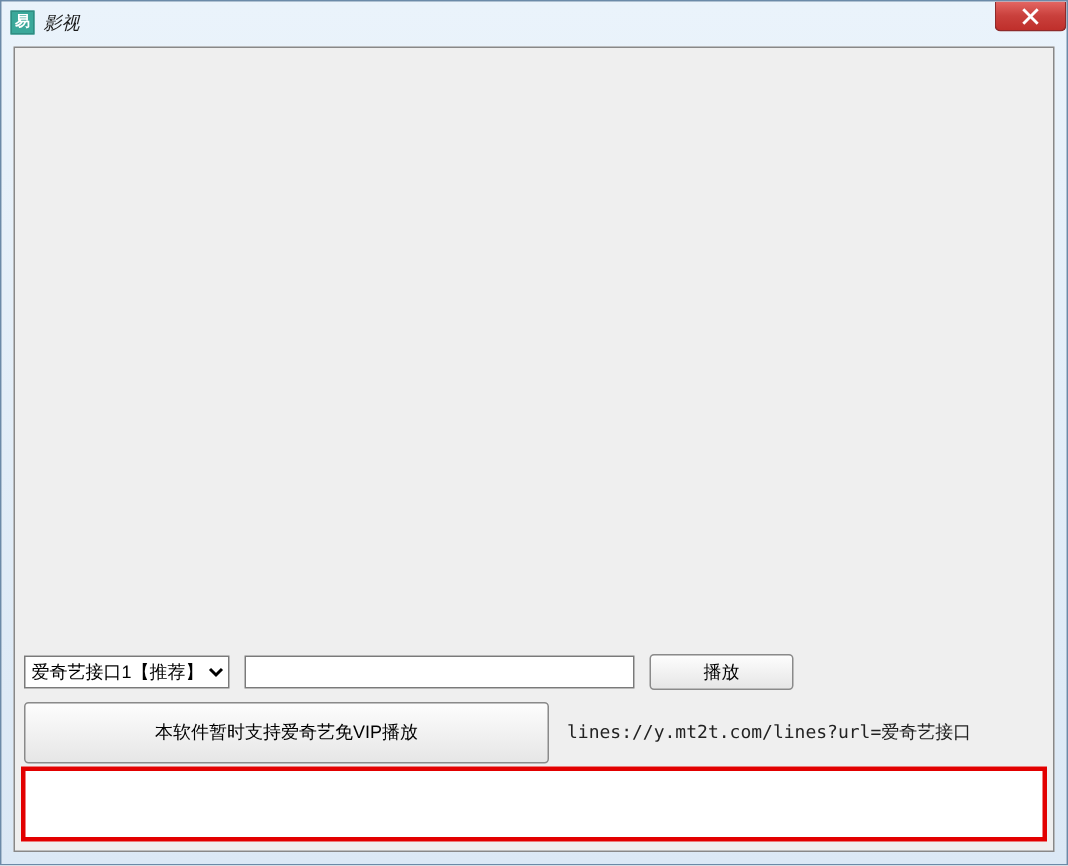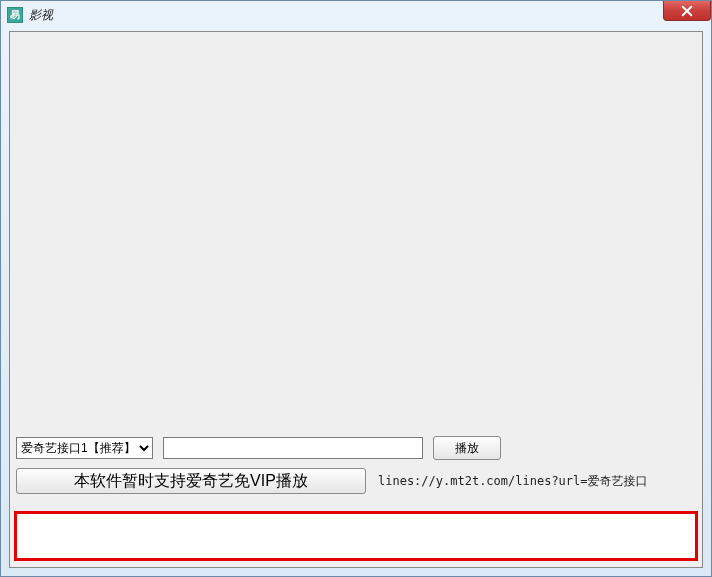--- a/index.html
+++ b/index.html
@@ -60,38 +60,38 @@
     height: 22px; font-size: 12px;
     border: 1px solid #7a7a7a;
     background: #fff;
   }
   .url-input {
     width: 260px; height: 22px;
     border: 1px solid #7a7a7a; background: #fff;
     padding: 0 4px; font-size: 12px;
   }
   .btn {
-    height: 24px; padding: 0 21px;
+    height: 24px; padding: 0 35px;
     border: 1px solid #8a8a8a;
     border-radius: 3px;
     background: linear-gradient(to bottom, #fdfdfd 0%, #e6e6e6 100%);
     cursor: pointer;
     font-size: 12px;
   }
 
   .second-row {
     position: absolute;
     left: 6px; right: 6px; top: 436px;
     display: flex; align-items: center; gap: 12px;
   }
   .wide-btn {
-    width: 350px; height: 26px;
+    width: 350px; height: 41px;
     border: 1px solid #8a8a8a; border-radius: 3px;
     background: linear-gradient(to bottom, #fdfdfd 0%, #e6e6e6 100%);
-    cursor: pointer; font-size: 16px;
+    cursor: pointer; font-size: 12px;
   }
   .status-text {
     font-family: "SimSun", monospace;
     font-size: 12px; color: #222;
     white-space: nowrap;
   }
 
   .red-box {
     position: absolute;
     left: 4px; right: 4px; bottom: 6px;

